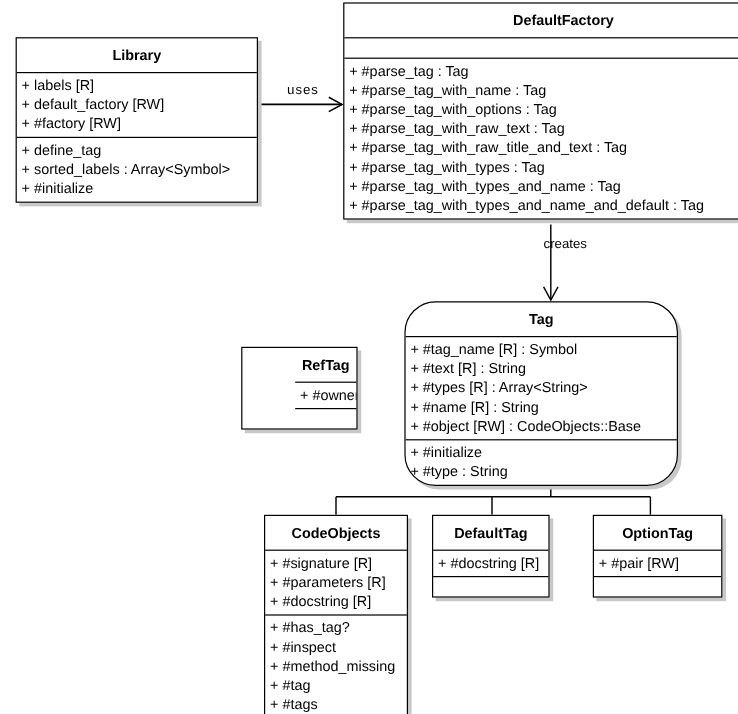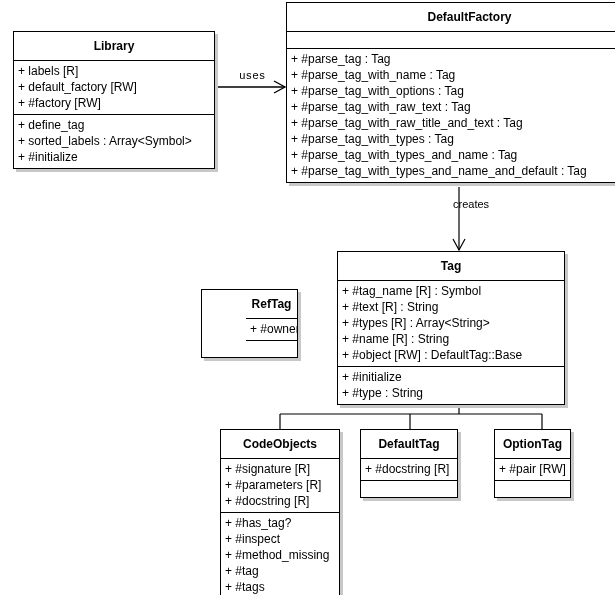--- a/index.html
+++ b/index.html
@@ -141,28 +141,28 @@
       <div class="uml-feature">+ #parse_tag_with_name : Tag</div>
       <div class="uml-feature">+ #parse_tag_with_options : Tag</div>
       <div class="uml-feature">+ #parse_tag_with_raw_text : Tag</div>
       <div class="uml-feature">+ #parse_tag_with_raw_title_and_text : Tag</div>
       <div class="uml-feature">+ #parse_tag_with_types : Tag</div>
       <div class="uml-feature">+ #parse_tag_with_types_and_name : Tag</div>
       <div class="uml-feature">+ #parse_tag_with_types_and_name_and_default : Tag</div>
     </div>
   </div>
 
-  <div class="uml-class" style="left:337px; top:251px; width:228px;">
+  <div class="uml-class" style="left:337px; top:251px; width:228px;border-radius:26px;">
     <div class="uml-name">Tag</div>
     <div class="uml-compartment">
       <div class="uml-feature">+ #tag_name [R] : Symbol</div>
       <div class="uml-feature">+ #text [R] : String</div>
       <div class="uml-feature">+ #types [R] : Array&lt;String&gt;</div>
       <div class="uml-feature">+ #name [R] : String</div>
-      <div class="uml-feature">+ #object [RW] : DefaultTag::Base</div>
+      <div class="uml-feature">+ #object [RW] : CodeObjects::Base</div>
     </div>
     <div class="uml-compartment last">
       <div class="uml-feature">+ #initialize</div>
       <div class="uml-feature">+ #type : String</div>
     </div>
   </div>
 
   <div class="uml-class" style="left:201px; top:289px; width:97px;padding-left:44px;">
     <div class="uml-name">RefTag</div>
     <div class="uml-compartment">
@@ -188,21 +188,21 @@
   </div>
 
   <div class="uml-class" style="left:360px; top:429px; width:98px;">
     <div class="uml-name">DefaultTag</div>
     <div class="uml-compartment">
       <div class="uml-feature">+ #docstring [R]</div>
     </div>
     <div class="uml-compartment last empty"></div>
   </div>
 
-  <div class="uml-class" style="left:494px; top:429px; width:77px;">
+  <div class="uml-class" style="left:494px; top:429px; width:108px;">
     <div class="uml-name">OptionTag</div>
     <div class="uml-compartment">
       <div class="uml-feature">+ #pair [RW]</div>
     </div>
     <div class="uml-compartment last empty"></div>
   </div>
 
 </div>
 
 </body></html>

